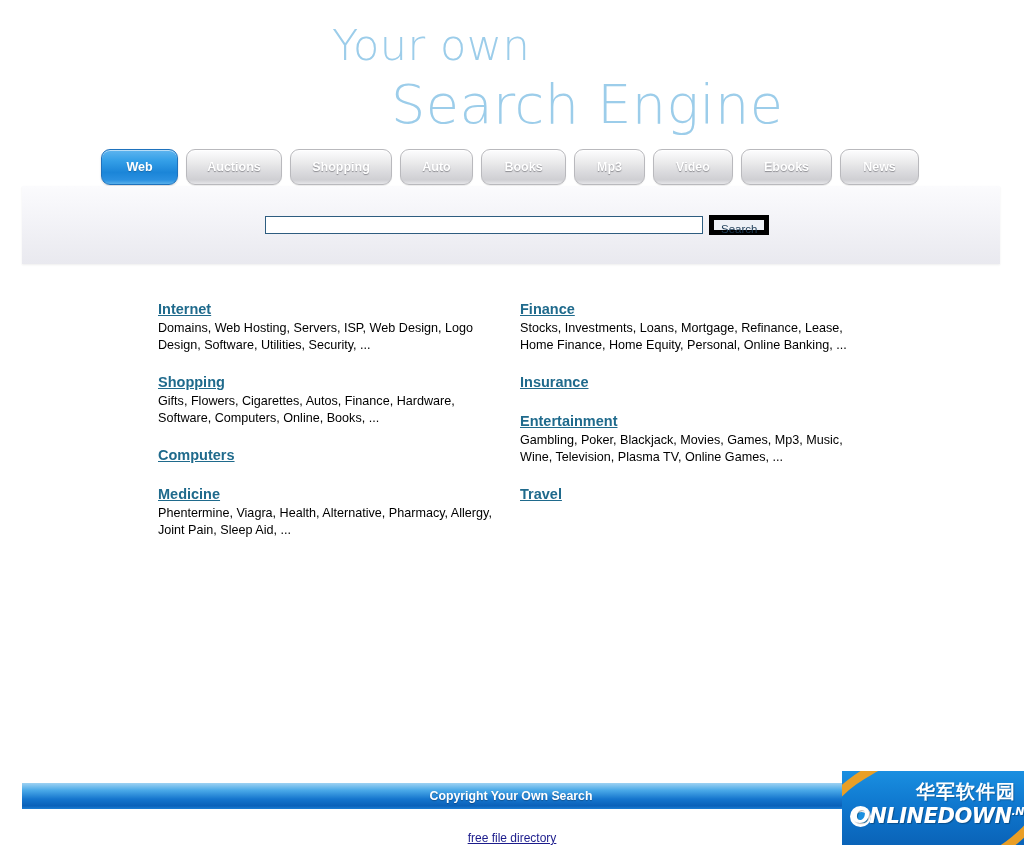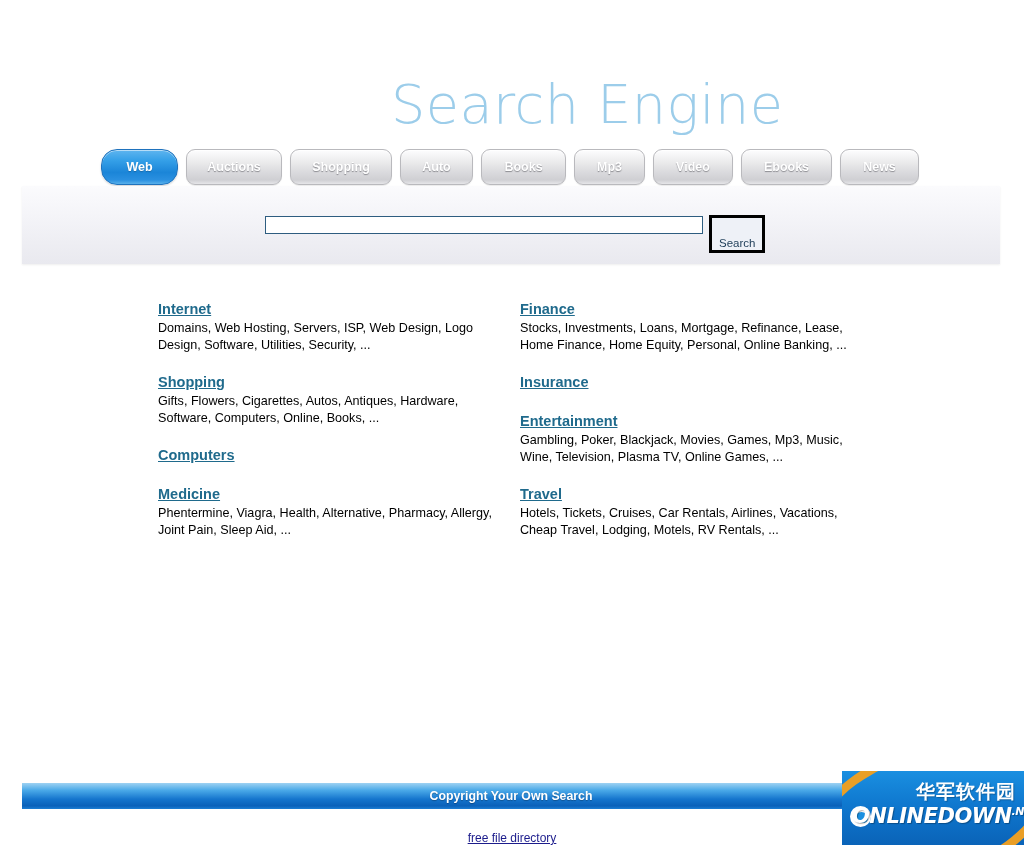--- a/index.html
+++ b/index.html
@@ -106,22 +106,22 @@
     color: #111;
     padding: 0 3px;
     outline: none;
   }
   .search-button {
     position: absolute;
     left: 709px;
     top: 215px;
     height: 20px;
     box-sizing: border-box;
-    padding: 16px 7px;
-    border: 3px solid #000000;
+    padding: 0 7px;
+    border: 5px solid #000000;
     background: #eef1f7;
     font-family: "Liberation Sans", sans-serif;
     font-size: 11.5px;
     color: #1d3c57;
     line-height: 18px;
     cursor: pointer;
   }
 
   
   .categories {
@@ -260,25 +260,26 @@
     width: 13px;
     height: 11px;
     background: #1a8fe0;
     border-radius: 50% 50% 40% 40%;
   }
 </style>
 </head>
 <body>
 
 <div class="masthead">
+  <div class="logo-line logo-line-1">Your own</div>
   <div class="logo-line logo-line-2">Search Engine</div>
 </div>
 
 <div class="tabbar">
-    <div class="tab active" style="left: 101px; width: 77px; border-radius: 16px;">
+    <div class="tab active" style="left: 101px; width: 77px;">
       <span>Web</span>
     </div>
     <div class="tab inactive" style="left: 186px; width: 96px;">
       <span>Auctions</span>
     </div>
     <div class="tab inactive" style="left: 290px; width: 102px;">
       <span>Shopping</span>
     </div>
     <div class="tab inactive" style="left: 400px; width: 73px;">
       <span>Auto</span>
@@ -300,29 +301,29 @@
     </div>
   </div>
 
 <div class="search-panel"></div>
 <input class="search-input" type="text" placeholder="" style="">
 <button class="search-button">Search</button>
 
 <div class="categories">
   <div class="col col-left">
       <div class="cat"><a class="cat-title">Internet</a><div class="cat-desc">Domains, Web Hosting, Servers, ISP, Web Design, Logo Design, Software, Utilities, Security,  ...</div></div>
-      <div class="cat"><a class="cat-title">Shopping</a><div class="cat-desc">Gifts, Flowers, Cigarettes, Autos, Antiques, Hardware, Software, Computers, Online, Books,  ...</div></div>
+      <div class="cat"><a class="cat-title">Shopping</a><div class="cat-desc">Gifts, Flowers, Cigarettes, Autos, Finance, Hardware, Software, Computers, Online, Books,  ...</div></div>
       <div class="cat"><a class="cat-title">Computers</a></div>
       <div class="cat"><a class="cat-title">Medicine</a><div class="cat-desc">Phentermine, Viagra, Health, Alternative, Pharmacy, Allergy, Joint Pain, Sleep Aid,  ...</div></div>
     </div>
   <div class="col col-right">
       <div class="cat"><a class="cat-title">Finance</a><div class="cat-desc">Stocks, Investments, Loans, Mortgage, Refinance, Lease, Home Finance, Home Equity, Personal, Online Banking,  ...</div></div>
       <div class="cat"><a class="cat-title">Insurance</a></div>
       <div class="cat"><a class="cat-title">Entertainment</a><div class="cat-desc">Gambling, Poker, Blackjack, Movies, Games, Mp3, Music, Wine, Television, Plasma TV, Online Games,  ...</div></div>
-      <div class="cat"><a class="cat-title">Travel</a><div class="cat-desc">Hotels, Tickets, Cruises, Car Rentals, Airlines, Vacations, Cheap Travel, Lodging, Motels, RV Rentals,  ...</div></div>
+      <div class="cat"><a class="cat-title">Travel</a></div>
     </div>
 </div>
 
 <div class="footer-bar">
   <span class="footer-text">Copyright Your Own Search</span>
 </div>
 <div>
   <span class="footer-link">free file directory</span>
 </div>
 

